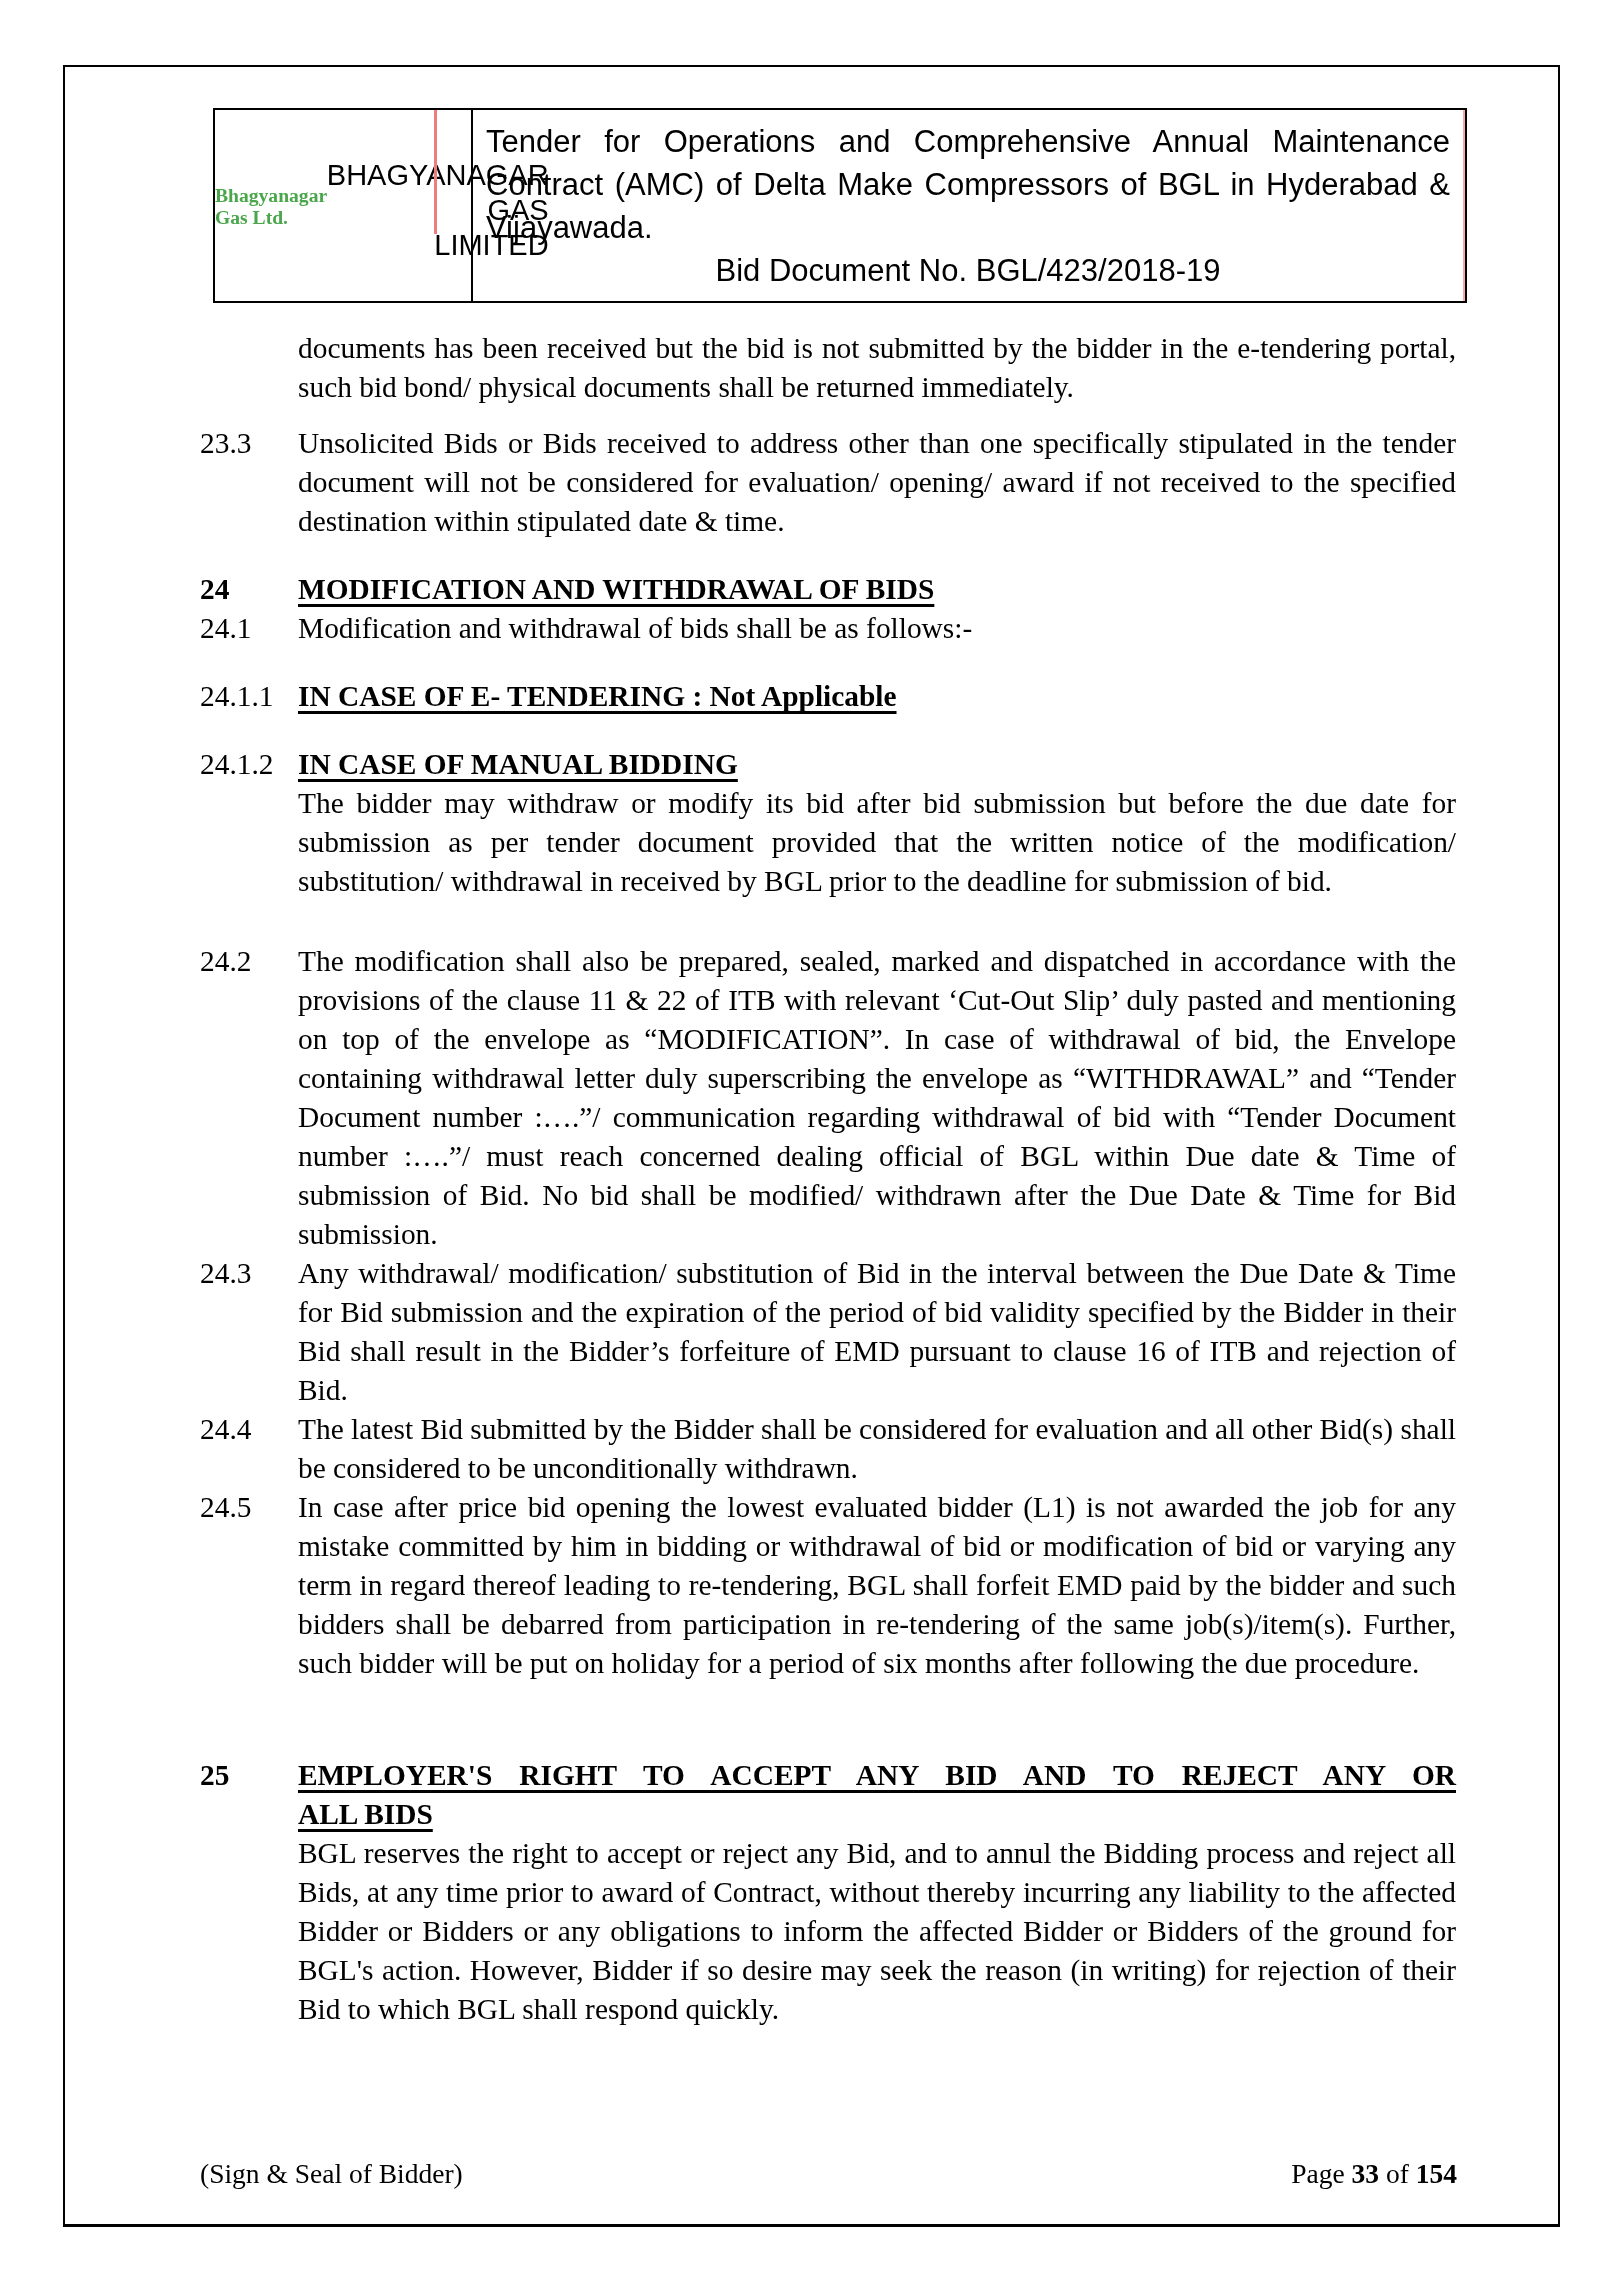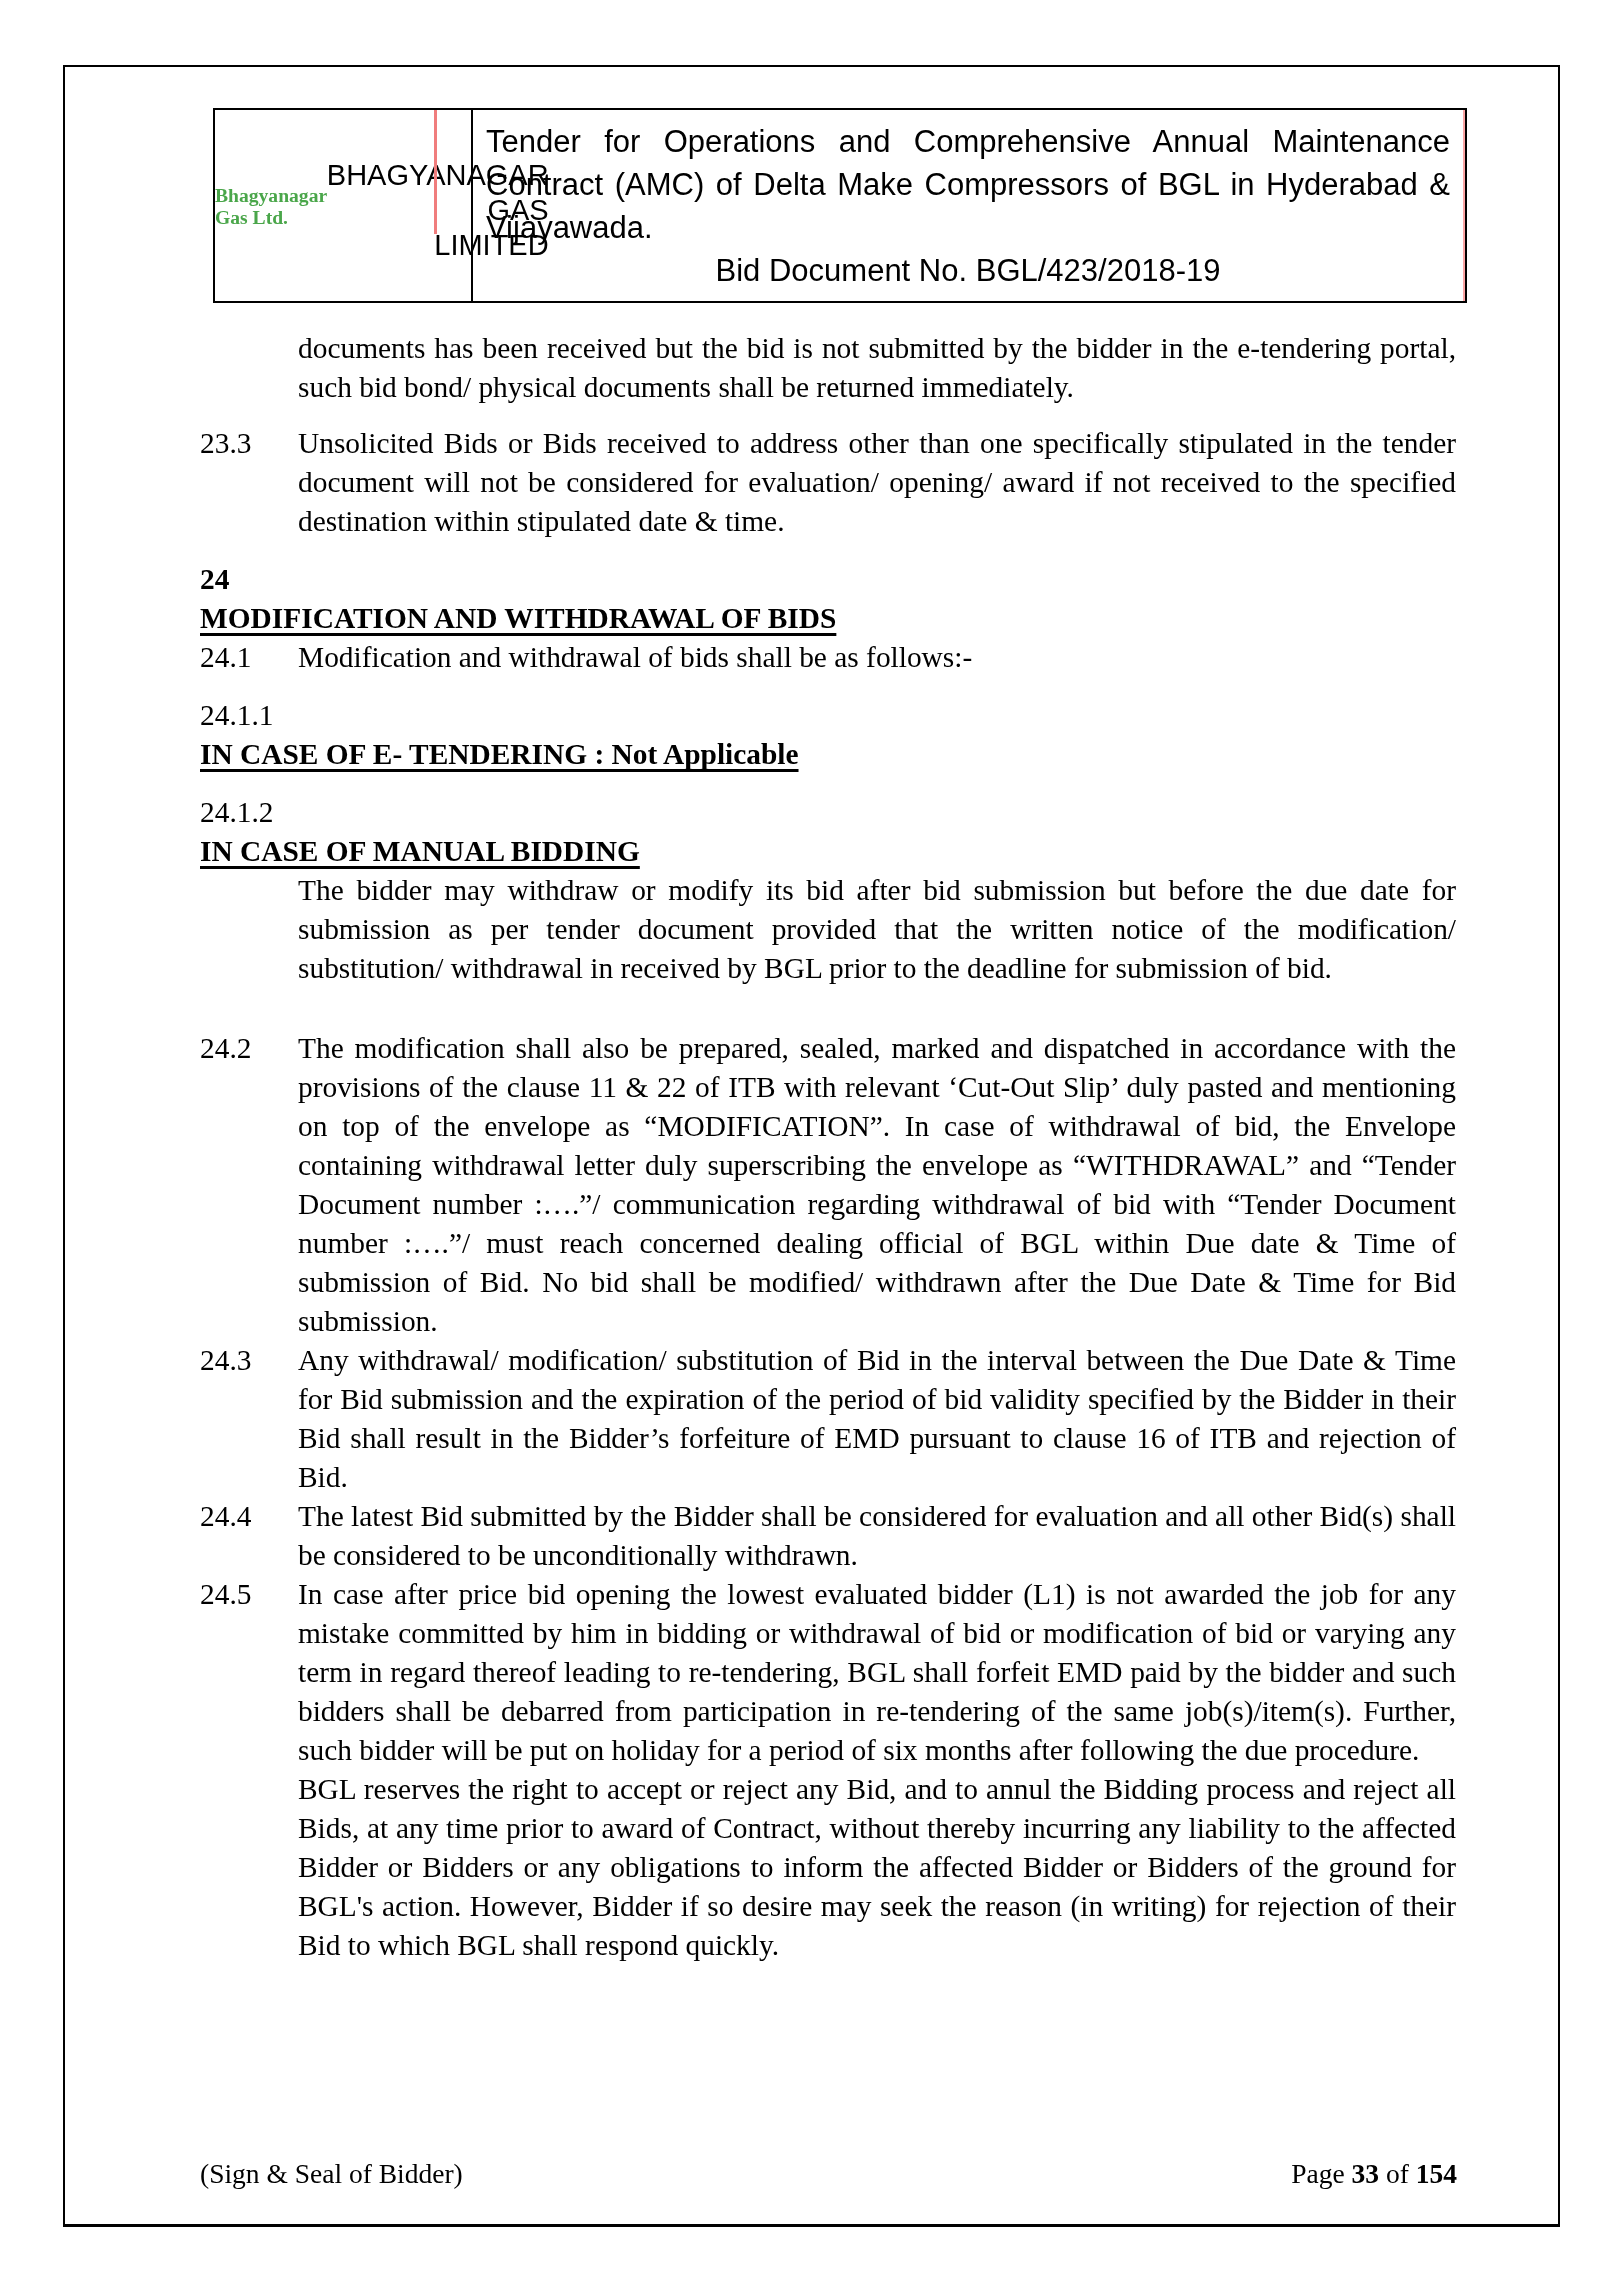--- a/index.html
+++ b/index.html
@@ -107,21 +107,21 @@
     text-decoration:underline;
     text-decoration-thickness:3.3px;
     text-underline-offset:5.2px;
     text-decoration-skip-ink:none;
   }
   .stretch-line{
     text-align:justify;
     text-align-last:justify;
   }
   .mt-s{margin-top:17px;}
-  .mt-m{margin-top:19px;flex-direction:column;}
+  .mt-m{margin-top:29px;}
   .mt-l{margin-top:41px;}
   .mt-xl{margin-top:73px;}
   
   .footer{
     position:absolute;
     left:135px; right:101px;
     bottom:34px;
     display:flex;
     justify-content:space-between;
     font-size:27.5px;
@@ -240,20 +240,27 @@
       <div class="row">
         <div class="cnum">24.4</div>
         <div class="ctext">The latest Bid submitted by the Bidder shall be considered for evaluation and all other Bid(s) shall be considered to be unconditionally withdrawn.</div>
       </div>
 
       <div class="row">
         <div class="cnum">24.5</div>
         <div class="ctext">In case after price bid opening the lowest evaluated bidder (L1) is not awarded the job for any mistake committed by him in bidding or withdrawal of bid or modification of bid or varying any term in regard thereof leading to re-tendering, BGL shall forfeit EMD paid by the bidder and such bidders shall be debarred from participation in re-tendering of the same job(s)/item(s).  Further, such bidder will be put on holiday for a period of six months after following the due procedure.</div>
       </div>
 
+      <div class="row mt-xl">
+        <div class="cnum bold">25</div>
+        <div class="ctext">
+          <div class="heading stretch-line">EMPLOYER'S RIGHT TO ACCEPT ANY BID AND TO REJECT ANY OR</div>
+          <div class="heading" style="text-align:left;">ALL BIDS</div>
+        </div>
+      </div>
 
       <div class="row">
         <div class="cnum"></div>
         <div class="ctext">BGL reserves the right to accept or reject any Bid, and to annul the Bidding process and reject all Bids, at any time prior to award of Contract, without thereby incurring any liability to the affected Bidder or Bidders or any obligations to inform the affected Bidder or Bidders of the ground for BGL's action. However, Bidder if so desire may seek the reason (in writing) for rejection of their Bid to which BGL shall respond quickly.</div>
       </div>
 
     </div>
 
     <div class="footer">
       <div>(Sign &amp; Seal of Bidder)</div>

